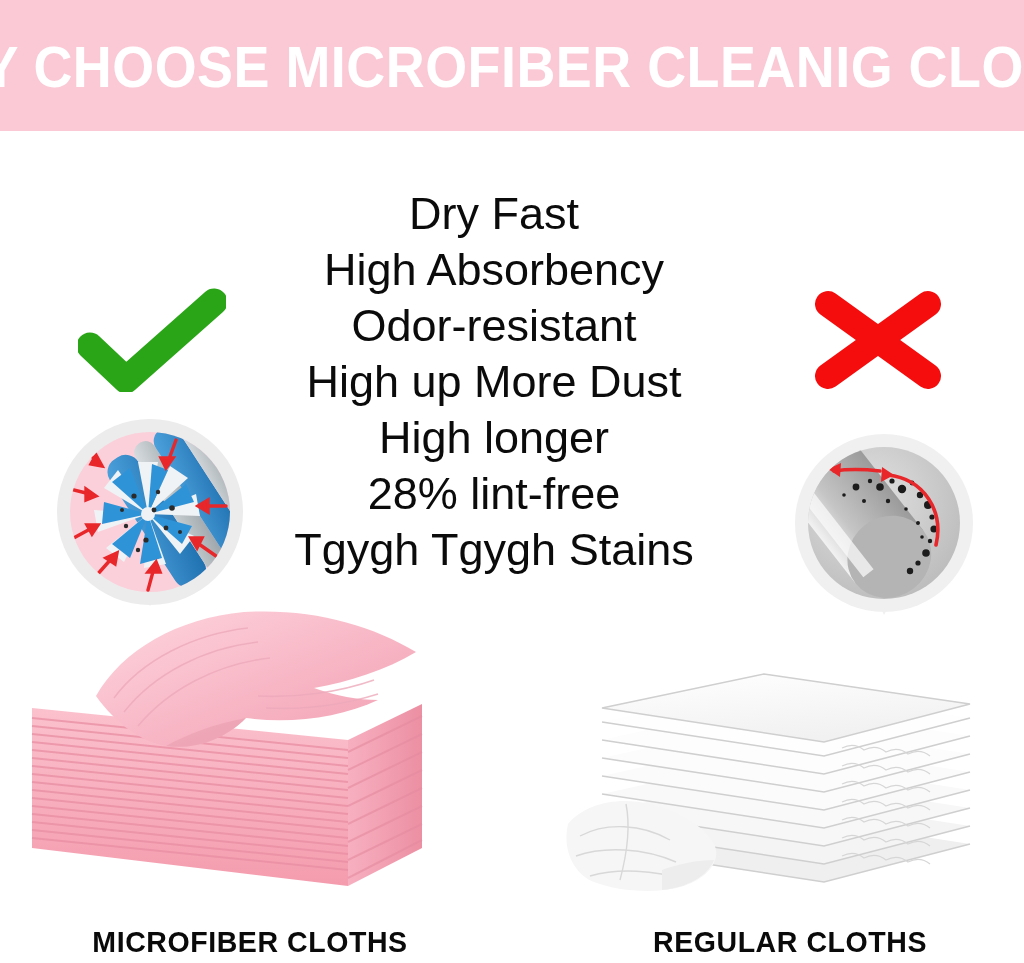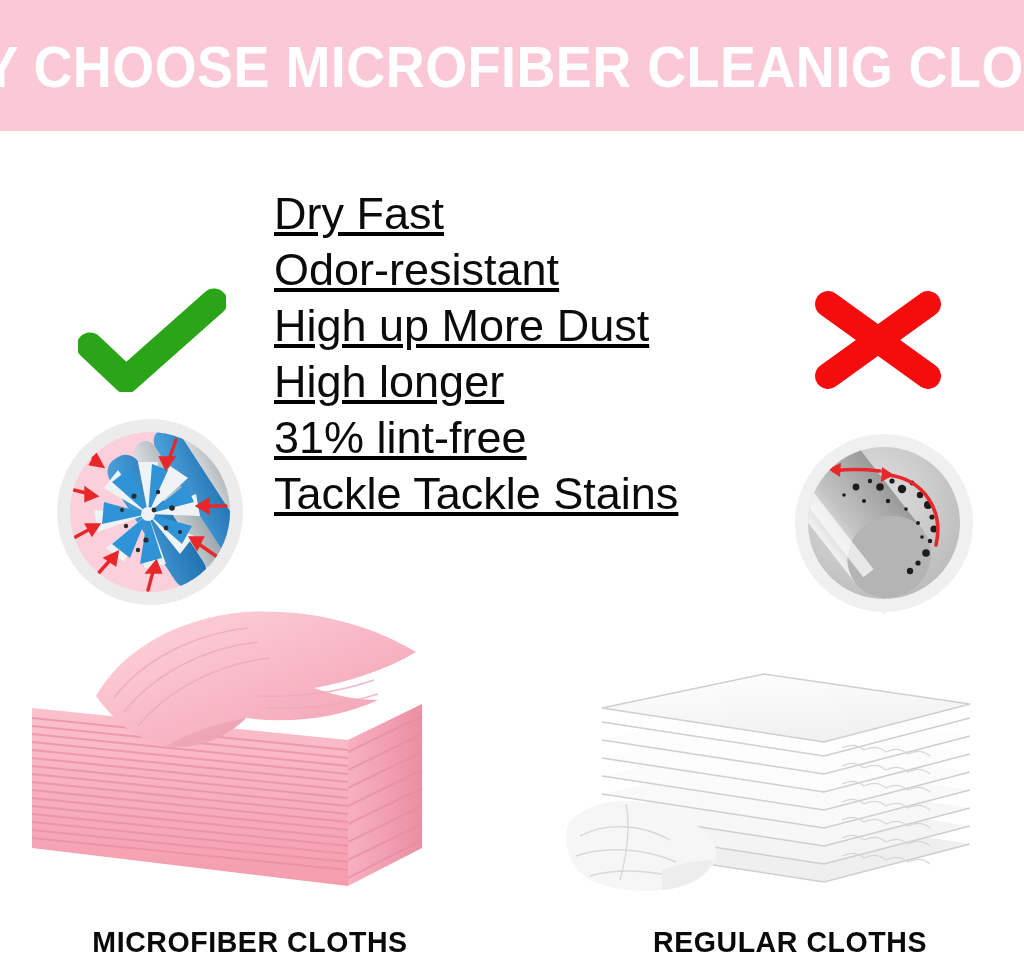--- a/index.html
+++ b/index.html
@@ -37,25 +37,24 @@
     white-space: nowrap;
     transform: scaleX(0.93);
     transform-origin: center center;
     line-height: 1;
     margin-top: 2px;
   }
 
   
   .benefits {
     position: absolute;
-    left: 274px;
+    left: 244px;
     top: 186px;
     width: 500px;
-    text-align: left;
-    text-decoration: underline;
+    text-align: center;
   }
   .benefit-line {
     font-family: "Liberation Sans", sans-serif;
     font-size: 45px;
     line-height: 56px;
     color: #0b0b0b;
     white-space: nowrap;
     font-weight: normal;
   }
 
@@ -109,25 +108,26 @@
 </style>
 </head>
 <body>
 
 <div class="header-banner">
   <div class="header-title">WHY CHOOSE MICROFIBER CLEANIG CLOTHS</div>
 </div>
 
 <div class="benefits">
   <div class="benefit-line">Dry Fast</div>
+  <div class="benefit-line">High Absorbency</div>
   <div class="benefit-line">Odor-resistant</div>
   <div class="benefit-line">High up More Dust</div>
   <div class="benefit-line">High longer</div>
-  <div class="benefit-line">31% lint-free</div>
-  <div class="benefit-line">Tackle Tackle Stains</div>
+  <div class="benefit-line">28% lint-free</div>
+  <div class="benefit-line">Tgygh Tgygh Stains</div>
 </div>
 
 <div class="check-icon">
   <svg viewBox="0 0 148 104" width="148" height="104">
     <path d="M12 58 L48 92 L136 14" fill="none" stroke="#2aa518" stroke-width="27" stroke-linecap="round" stroke-linejoin="round"></path>
   </svg>
 </div>
 
 <div class="cross-icon">
   <svg viewBox="0 0 140 100" width="140" height="100">

